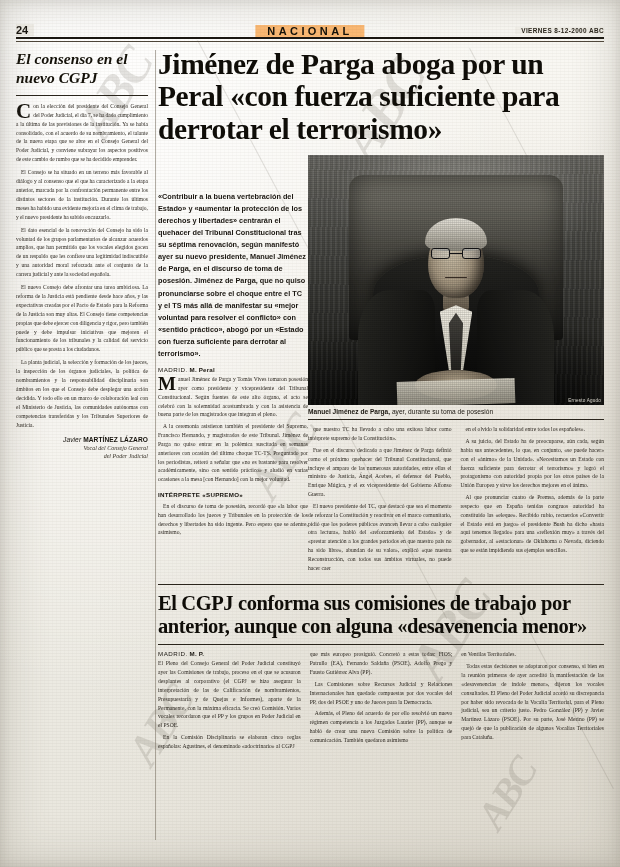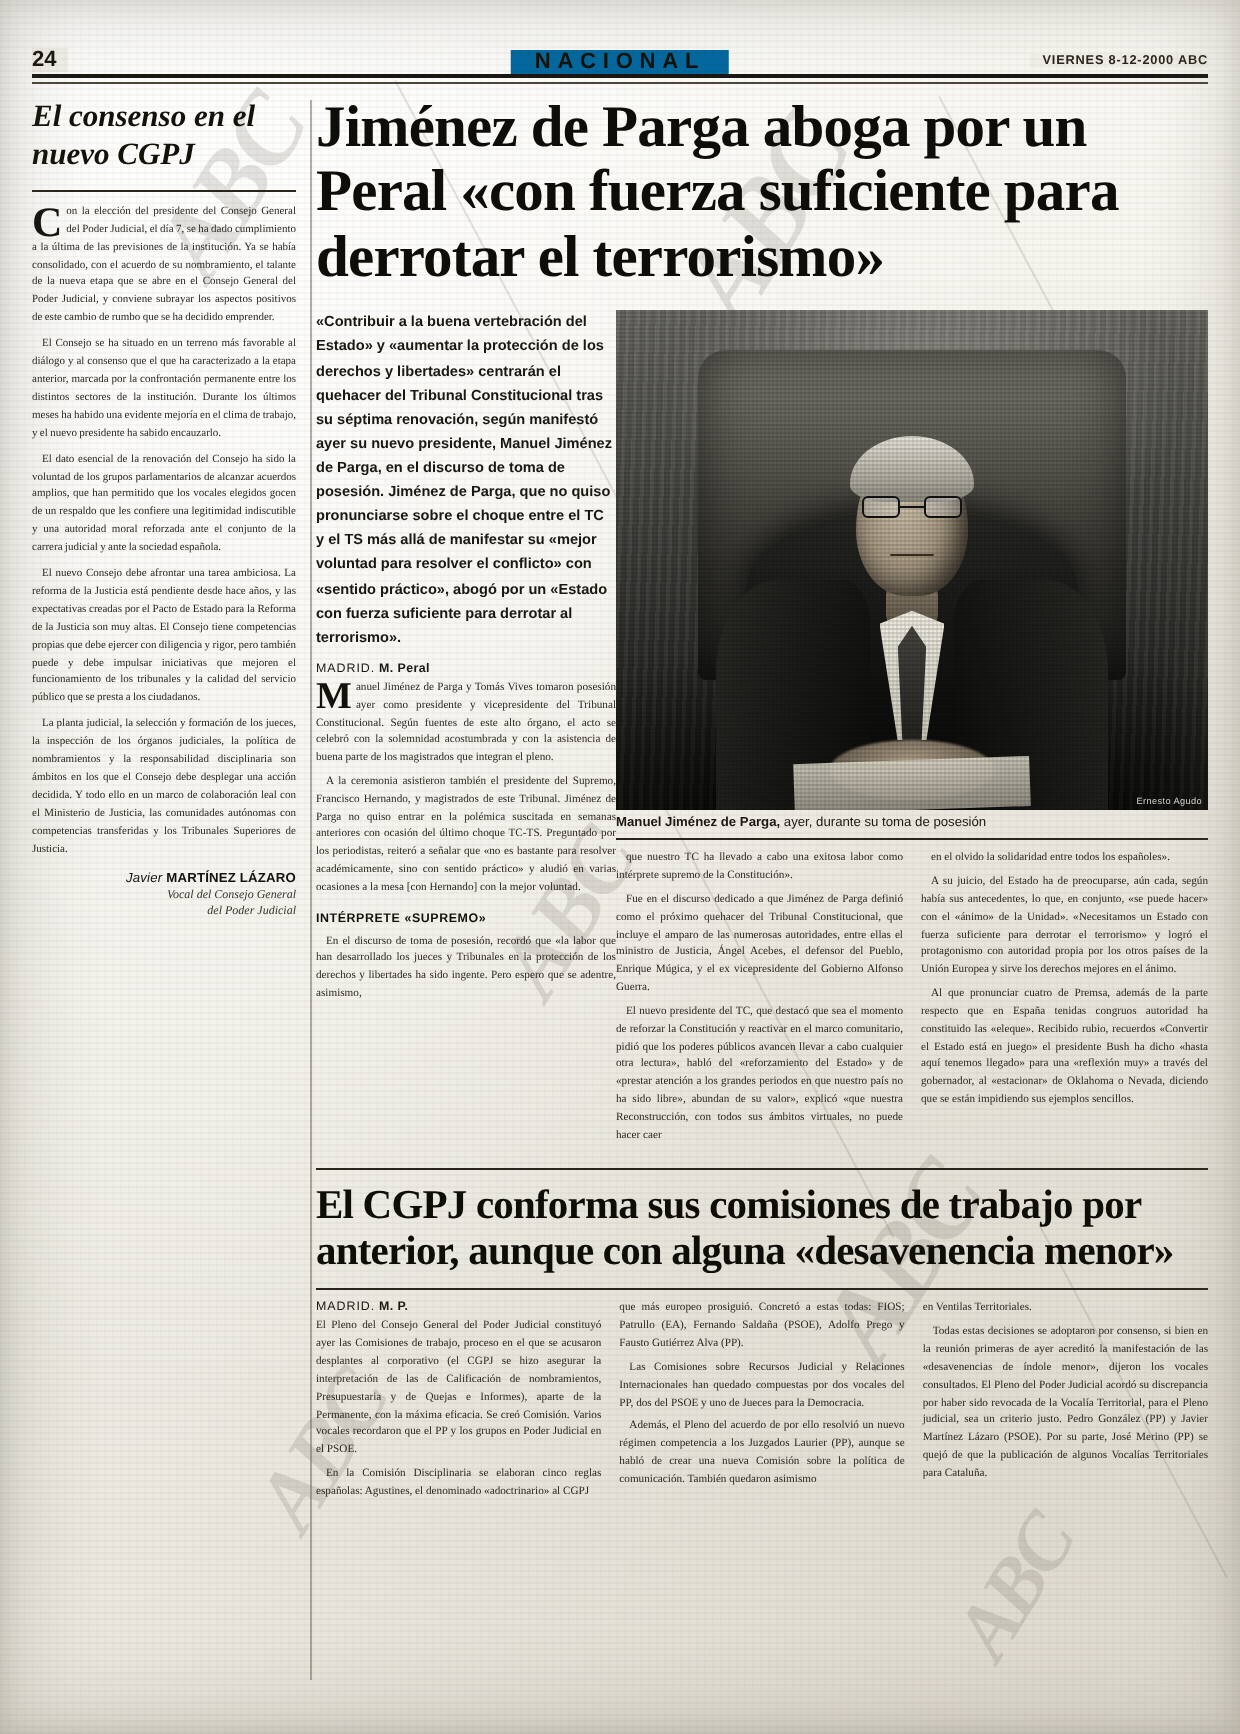--- a/index.html
+++ b/index.html
@@ -63,21 +63,21 @@
   #runhead .folio{
     position:absolute;left:0;top:0;
     font-family:"Liberation Sans", sans-serif;
     font-weight:700;font-size:11px;color:#15120d;
     background:#f4f2ec;padding-right:6px;letter-spacing:0;
   }
   #runhead .section{
     position:absolute;left:50%;transform:translateX(-50%);top:1px;
     font-family:"Liberation Sans", sans-serif;
     font-weight:700;font-size:11px;letter-spacing:3.4px;color:#141109;
-    background:#0369a1;padding:0 12px;
+    background:#fdba74;padding:0 12px;
   }
   #runhead .dateline{
     position:absolute;right:0;top:3px;
     font-family:"Liberation Sans", sans-serif;
     font-weight:700;font-size:6.4px;letter-spacing:.4px;color:#2a251c;
     background:#f4f2ec;padding-left:6px;
   }
 
   
   #leftcol{
@@ -137,21 +137,21 @@
     border-top:1px solid #2b261d;border-bottom:1px solid #2b261d;
     padding:4px 0 4px 0;margin:0 0 9px 0;
   }
   .sub-band .txt{
     font-family:"Liberation Sans", sans-serif;
     font-weight:700;font-size:9.6px;color:#15120c;letter-spacing:-.15px;
   }
 
   
   #art1{position:relative;}
-  #art1 .rowtop{display:flex;gap:0;}
+  #art1 .rowtop{display:flex;gap:0;align-items:center;}
   .lead-col{width:150px;flex:0 0 150px;}
   .lead{
     font-family:"Liberation Sans", sans-serif;
     font-weight:700;font-size:7.3px;line-height:1.66;
     color:#1b1711;text-align:left;margin:0 0 6px 0;
   }
   .byline{
     font-family:"Liberation Sans", sans-serif;
     font-size:6.2px;font-weight:700;color:#1b1711;margin:0 0 2px 0;
     letter-spacing:.2px;

